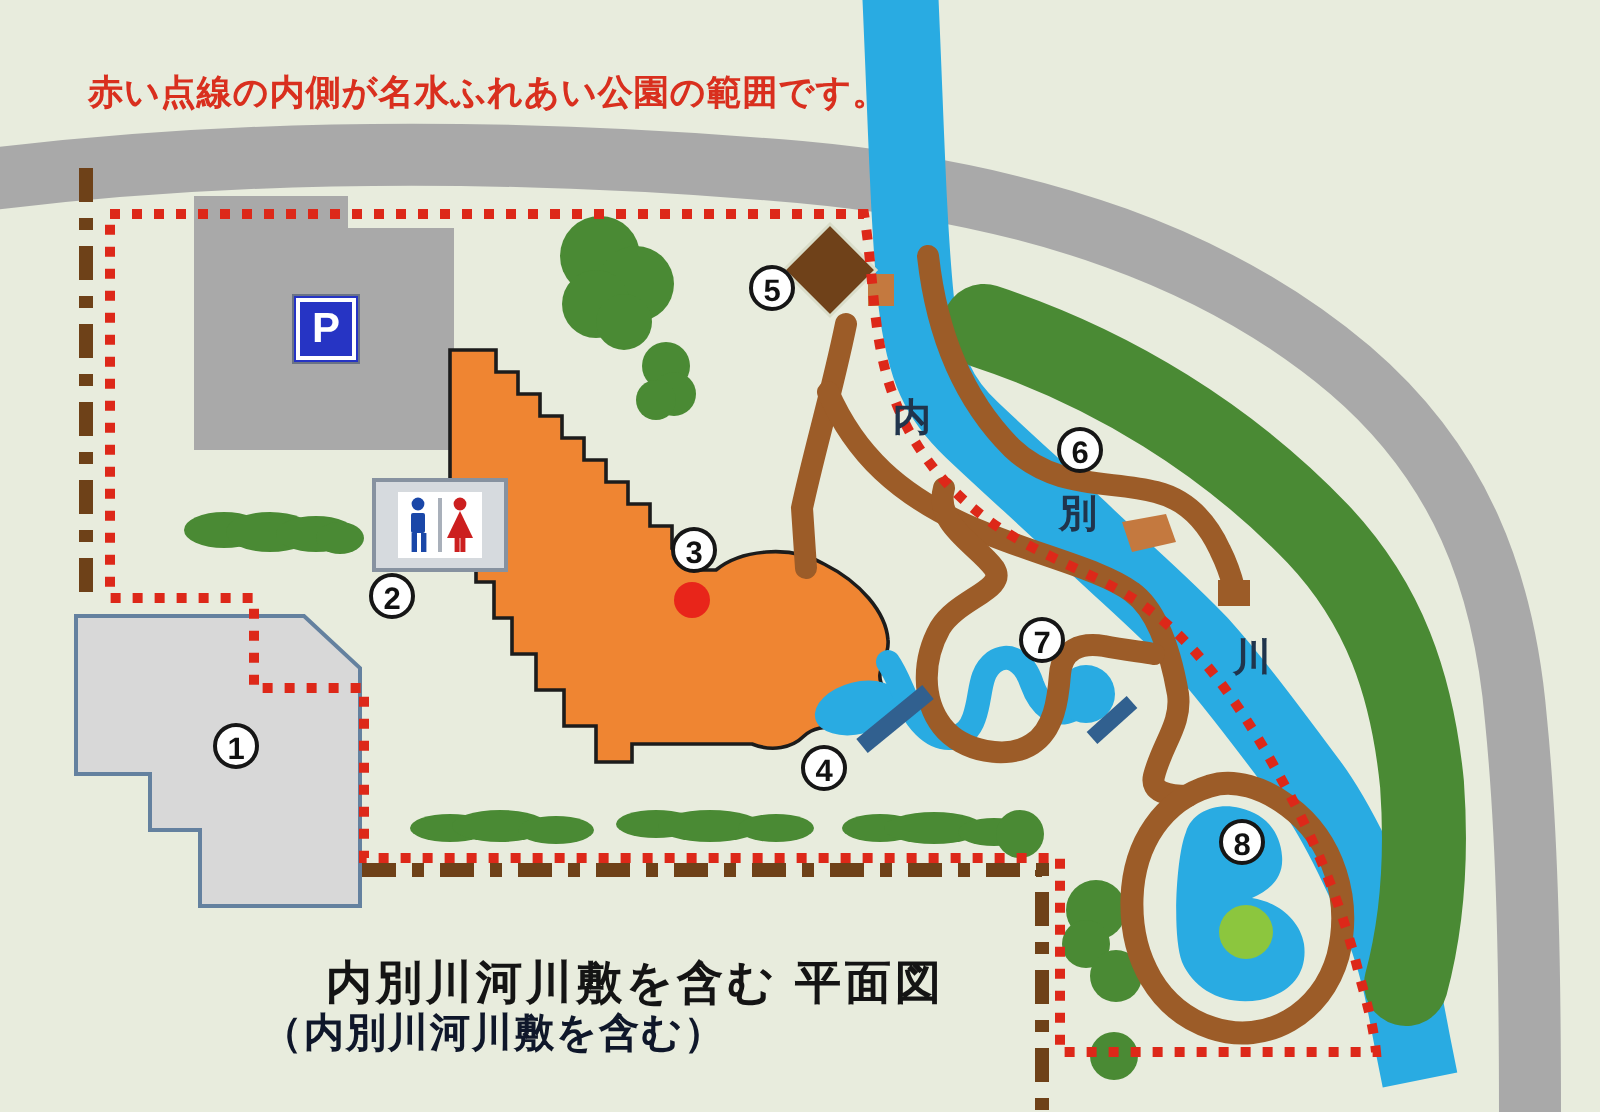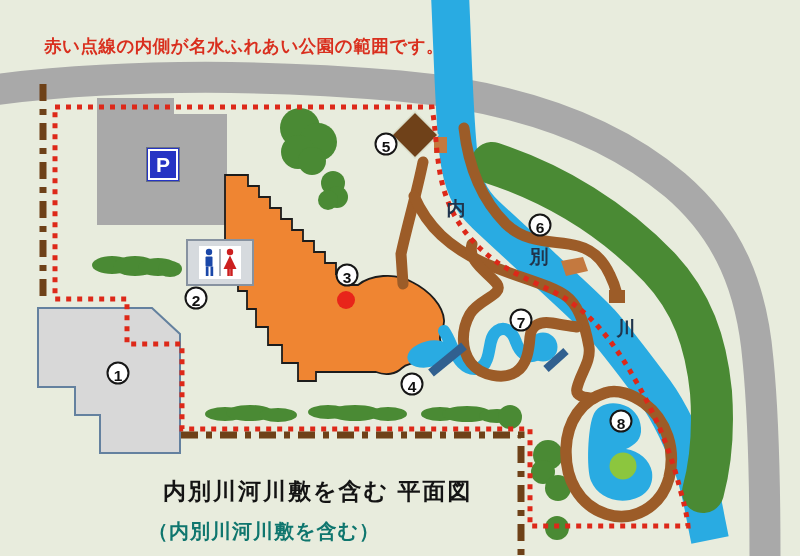--- a/index.html
+++ b/index.html
@@ -2,21 +2,21 @@
 <html><head>
 <meta charset="utf-8">
 <style>
   html,body{margin:0;padding:0;}
   body{font-family:"Liberation Sans","DejaVu Sans",sans-serif;}
   #stage{position:relative;width:800px;height:556px;background:#e8ecdd;overflow:hidden;}
   #stage svg{position:absolute;left:0;top:0;}
   .overlay{position:absolute;white-space:nowrap;text-align:right;}
   .notice{left:44px;top:34px;font-size:17.5px;font-weight:bold;color:#d92f1e;letter-spacing:0.5px;}
   .title1{left:163px;top:476px;font-size:23px;font-weight:bold;color:#141414;letter-spacing:2px;}
-  .title2{left:148px;top:503px;font-size:20px;font-weight:bold;color:#0f766e;letter-spacing:1px;margin-top:15px;}
+  .title2{left:131px;top:503px;font-size:20px;font-weight:bold;color:#0f172a;letter-spacing:1px;}
   .marker{position:absolute;width:23px;height:23px;border:2.4px solid #161616;border-radius:50%;
           background:#ffffff;color:#111;font-size:15.5px;font-weight:bold;line-height:23px;
           text-align:center;transform:translate(-50%,-50%);box-sizing:border-box;}
   .rlabel{position:absolute;transform:translate(-50%,-50%);font-size:19px;font-weight:bold;color:#20344c;}
   .psign{position:absolute;left:146px;top:147px;width:34px;height:35px;background:#2634c4;
          border:1px solid #6a7386;box-sizing:border-box;display:flex;align-items:center;justify-content:center;}
   .psign .inner{width:26px;height:27px;border:2px solid #ffffff;display:flex;align-items:center;
          justify-content:center;color:#ffffff;font-size:21px;font-weight:bold;font-family:"Liberation Sans",sans-serif;}
 </style>
 </head>

